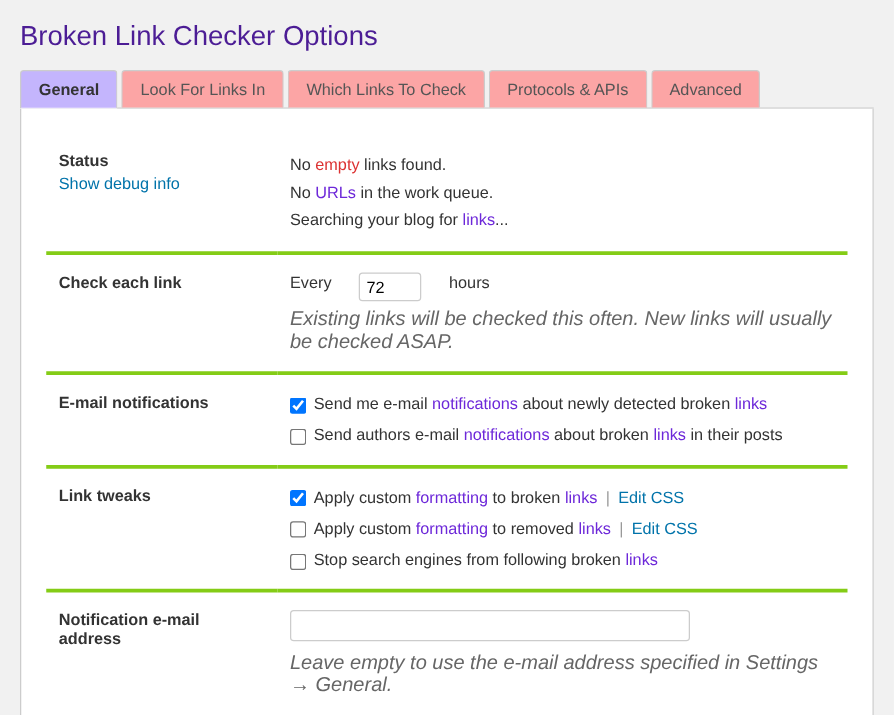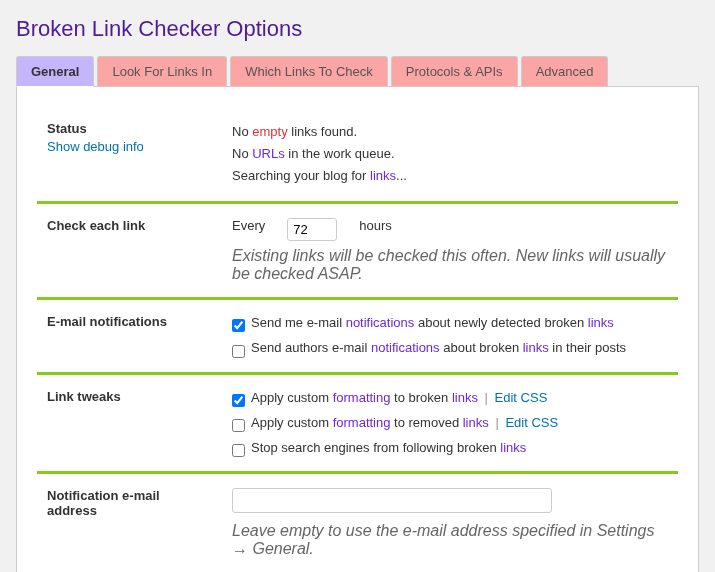--- a/index.html
+++ b/index.html
@@ -99,21 +99,21 @@
     .hint-text {
       font-size: 16px;
       font-style: italic;
       color: #666;
       margin-top: 4px;
     }
 
     
     .checkbox-row {
       display: flex;
-      align-items: flex-end;
+      align-items: center;
       margin-bottom: 7px;
       gap: 6px;
     }
     .checkbox-row:last-child { margin-bottom: 0; }
     .checkbox-row input[type="checkbox"] {
       margin-top: 2px;
       flex-shrink: 0;
     }
     .checkbox-row label { cursor: pointer; line-height: 1.4; }
 

